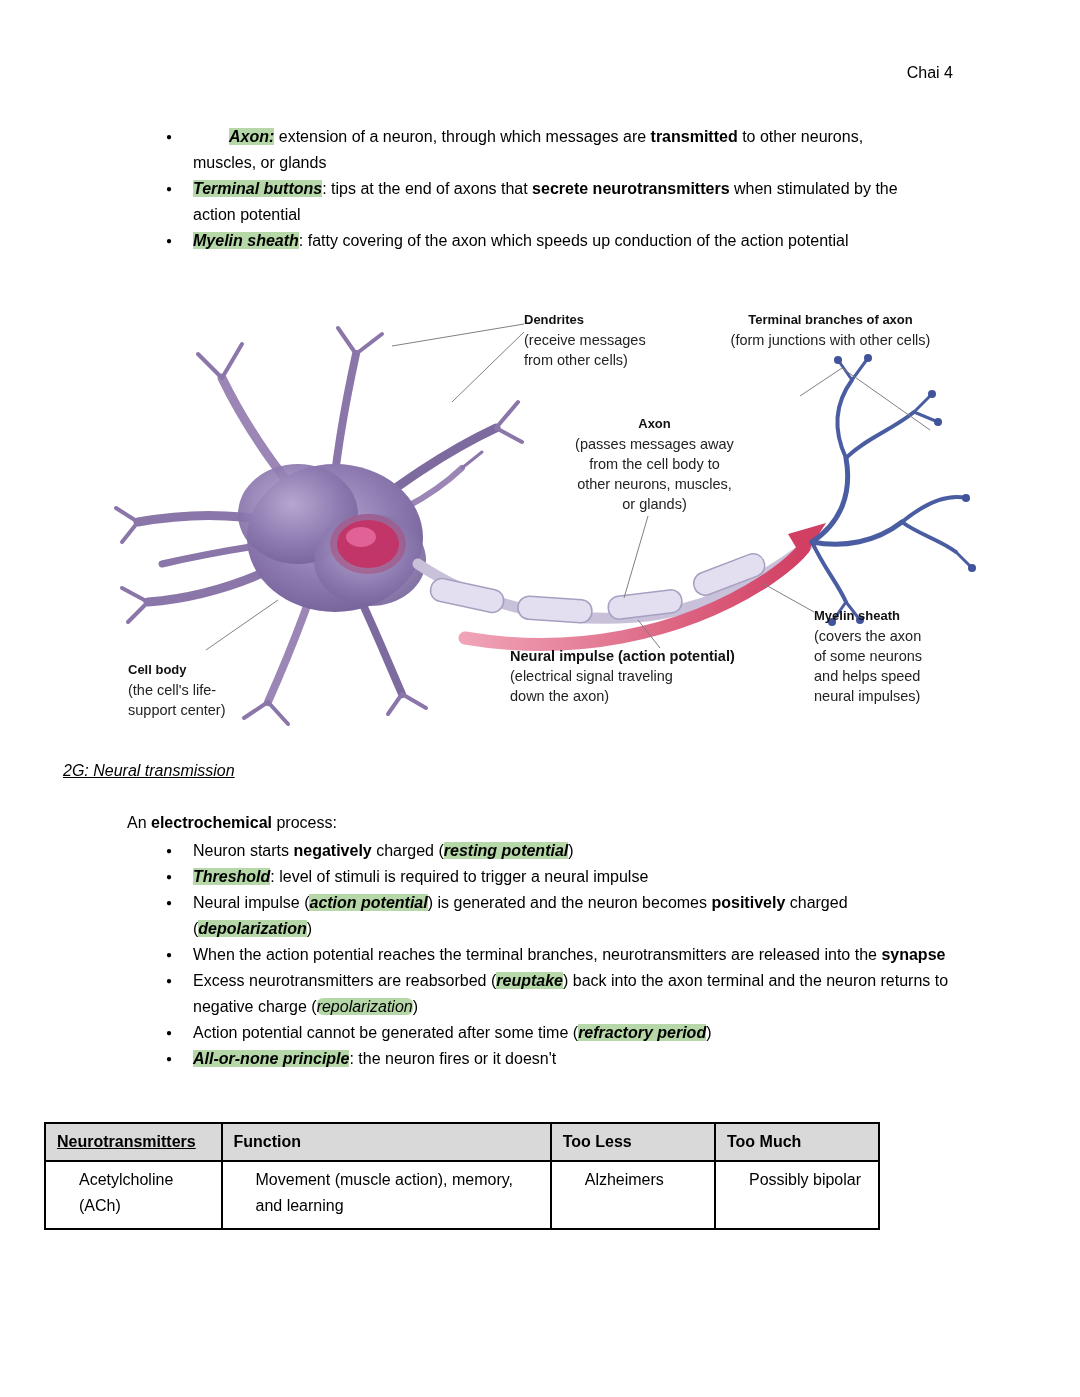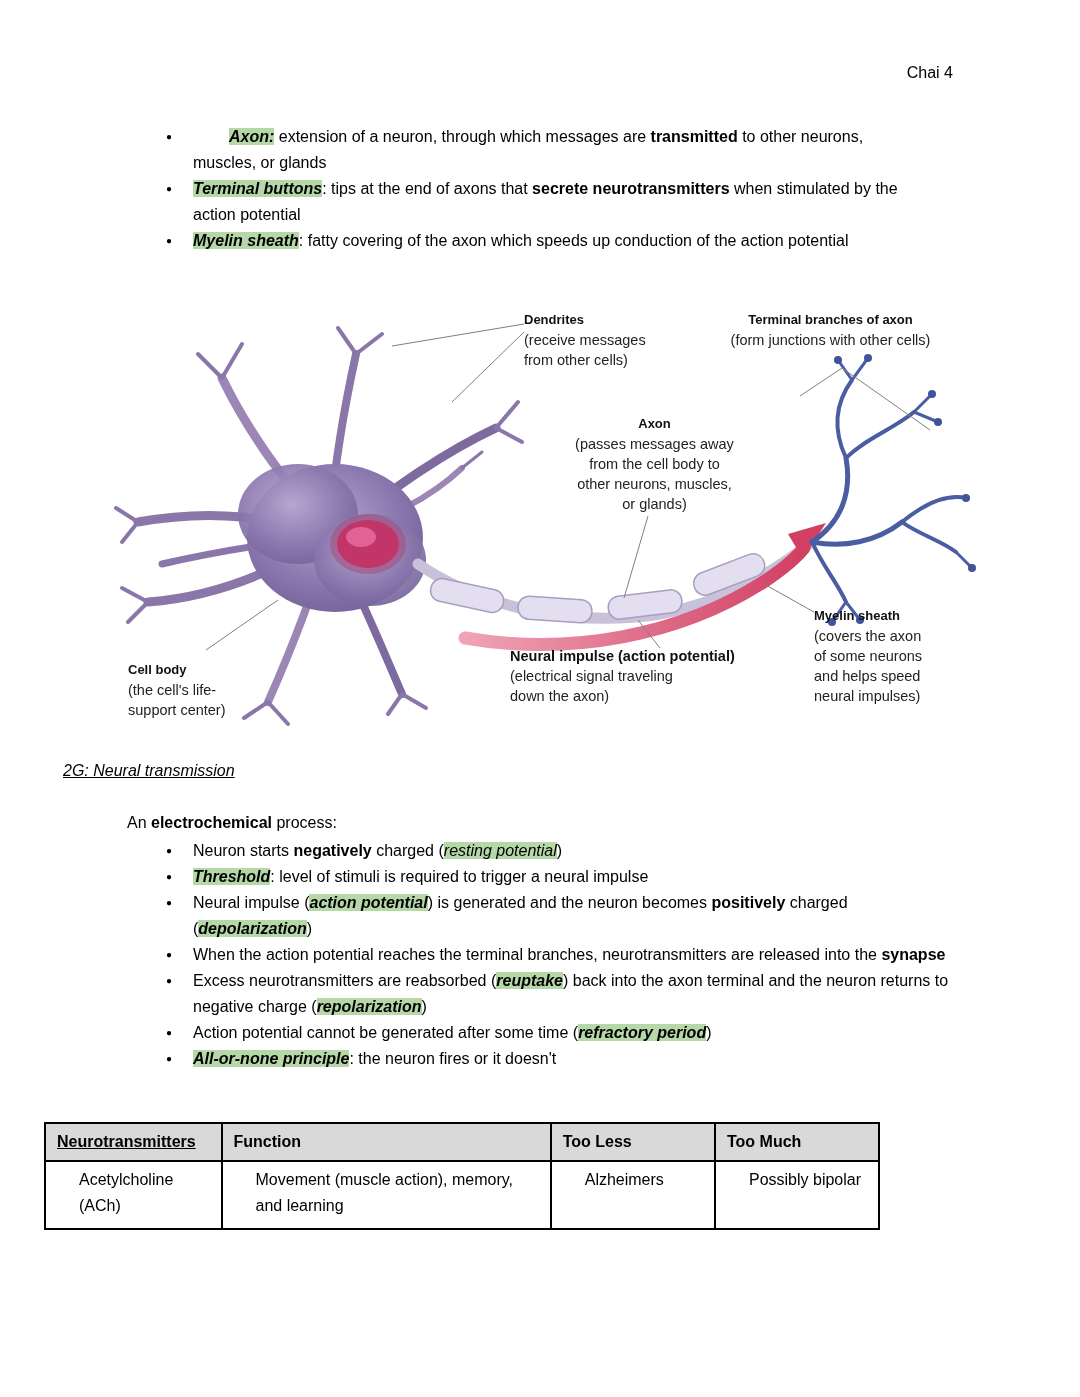--- a/index.html
+++ b/index.html
@@ -202,37 +202,37 @@
   </div>
 </figure>
 
 <div class="section-heading">2G: Neural transmission</div>
 
 <div class="process-intro"><span>An </span><span style="font-weight: 700;">electrochemical</span><span> process:</span></div>
 
 <div class="bullets trans-bullets">
   <div class="li">
     <span class="marker">●</span>
-    <span><span>Neuron starts </span><span style="font-weight: 700;">negatively</span><span> charged (</span><span class="hl" style="font-weight: 400; font-style: italic; text-align: center;">resting potential</span><span>)</span></span>
+    <span><span>Neuron starts </span><span style="font-weight: 700;">negatively</span><span> charged (</span><span class="hl" style="font-weight: 700; font-style: italic; text-align: center;">resting potential</span><span>)</span></span>
   </div>
   <div class="li">
     <span class="marker">●</span>
     <span><span class="hl" style="font-weight: 700; font-style: italic;">Threshold</span><span>: level of stimuli is required to trigger a neural impulse</span></span>
   </div>
   <div class="li">
     <span class="marker">●</span>
     <span><span>Neural impulse (</span><span class="hl" style="font-weight: 700; font-style: italic;">action potential</span><span>) is generated and the neuron becomes </span><span style="font-weight: 700;">positively</span><span> charged (</span><span class="hl" style="font-weight: 700; font-style: italic;">depolarization</span><span>)</span></span>
   </div>
   <div class="li">
     <span class="marker">●</span>
     <span><span>When the action potential reaches the terminal branches, neurotransmitters are released into the </span><span style="font-weight: 700;">synapse</span></span>
   </div>
   <div class="li">
     <span class="marker">●</span>
-    <span><span>Excess neurotransmitters are reabsorbed (</span><span class="hl" style="font-weight: 700; font-style: italic;">reuptake</span><span>) back into the axon terminal and the neuron returns to negative charge (</span><span class="hl" style="font-weight: 700; font-style: italic;">repolarization</span><span>)</span></span>
+    <span><span>Excess neurotransmitters are reabsorbed (</span><span class="hl" style="font-weight: 700; font-style: italic;">reuptake</span><span>) back into the axon terminal and the neuron returns to negative charge (</span><span class="hl" style="font-weight: 400; font-style: italic; border-radius: 6px;">repolarization</span><span>)</span></span>
   </div>
   <div class="li">
     <span class="marker">●</span>
     <span><span>Action potential cannot be generated after some time (</span><span class="hl" style="font-weight: 700; font-style: italic;">refractory period</span><span>)</span></span>
   </div>
   <div class="li">
     <span class="marker">●</span>
     <span><span class="hl" style="font-weight: 700; font-style: italic;">All-or-none principle</span><span>: the neuron fires or it doesn't</span></span>
   </div>
 </div>

